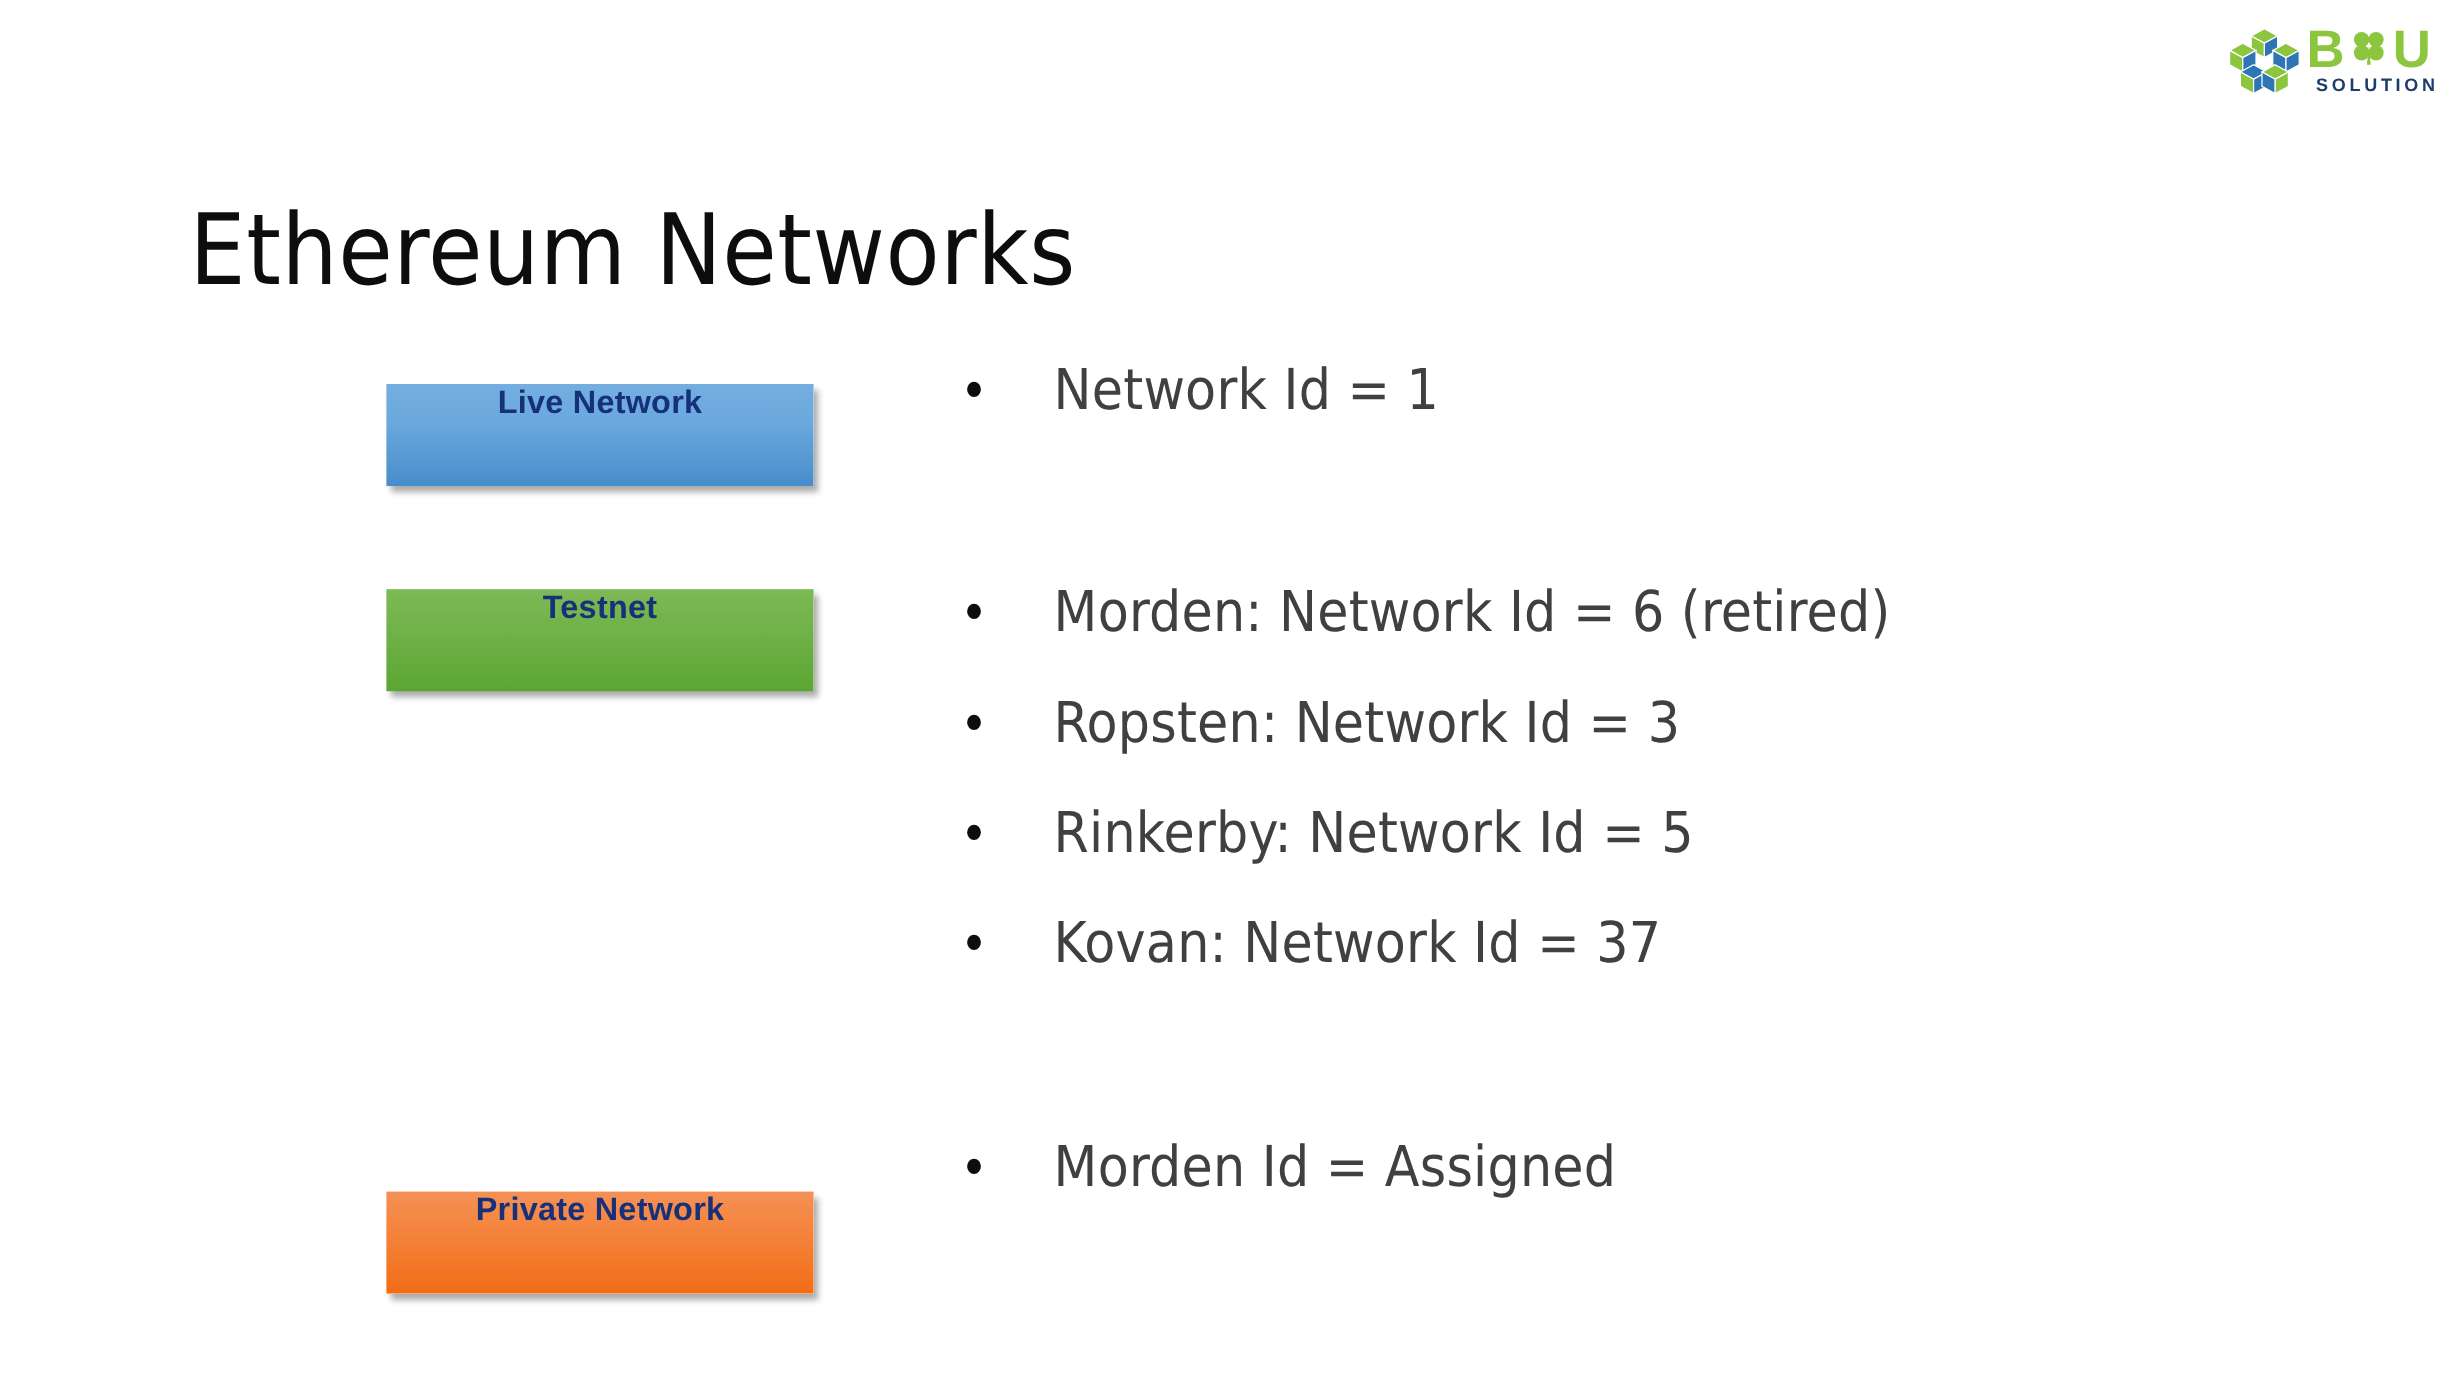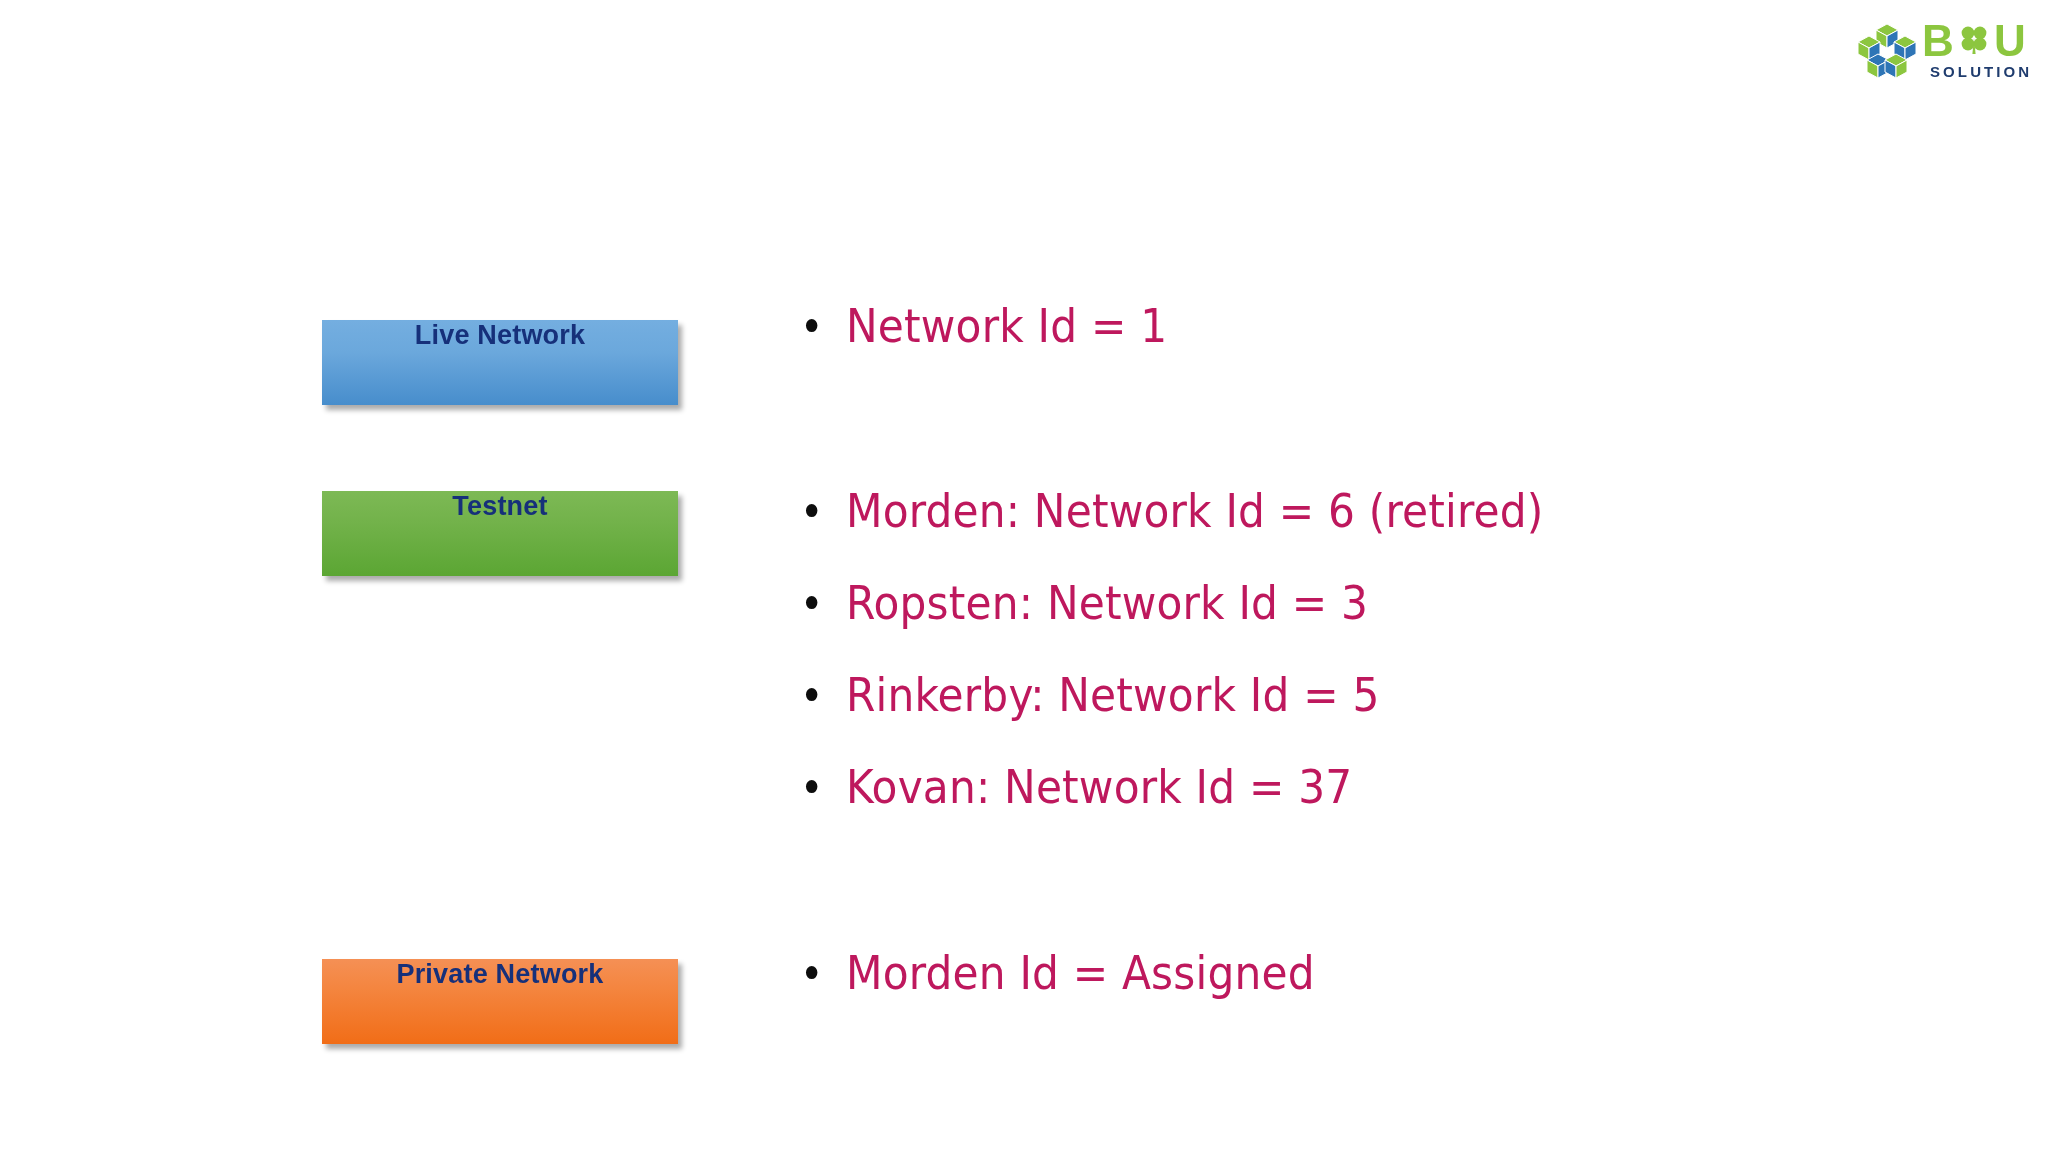--- a/index.html
+++ b/index.html
@@ -94,21 +94,21 @@
   }
   .box-live {
     top: 320px;
     background: linear-gradient(to bottom, #74AEE0 0%, #6BA8DC 38%, #478DCC 100%);
   }
   .box-testnet {
     top: 491px;
     background: linear-gradient(to bottom, #7DB955 0%, #72B24A 38%, #5BA633 100%);
   }
   .box-private {
-    top: 959px;
+    top: 993px;
     background: linear-gradient(to bottom, #F59055 0%, #F4853F 35%, #F16D17 100%);
   }
 
   
   .bullet-list {
     position: absolute;
     left: 800px;
     top: 280px;
     width: 1100px;
   }
@@ -124,23 +124,24 @@
     width: 46px;
     flex: 0 0 46px;
     color: #0d0d0d;
     font-size: 44px;
     line-height: 1;
   }
   .bullet .btext {
     font-family: "DejaVu Sans Condensed", "Liberation Sans Narrow", "Liberation Sans", sans-serif;
     font-size: 47px;
     font-weight: 400;
-    color: #be185d;
+    color: #404040;
     line-height: 1;
     letter-spacing: 0.2px;
+    margin-left: 32px;
   }
 </style>
 </head>
 <body>
 
 <div class="slide">
 
   <div class="logo">
     <svg class="logo-mark" viewBox="0 0 62 58">
       <g stroke="#ffffff" stroke-width="1">
@@ -175,20 +176,21 @@
         <circle cx="6" cy="-7" r="6.4" fill="#8CC63F"></circle>
         <circle cx="-6" cy="4" r="6.4" fill="#8CC63F"></circle>
         <circle cx="6" cy="4" r="6.4" fill="#8CC63F"></circle>
         <path d="M0,-2 L-1.6,14 L1.6,14 Z" fill="#8CC63F"></path>
       </g>
     </svg>
 
     <div class="logo-sub">SOLUTION</div>
   </div>
 
+  <h1 class="page-title">Ethereum Networks</h1>
 
   <div class="net-box box-live">
     <span class="net-label">Live Network</span>
   </div>
 
   <div class="net-box box-testnet">
     <span class="net-label">Testnet</span>
   </div>
 
   <div class="net-box box-private">

